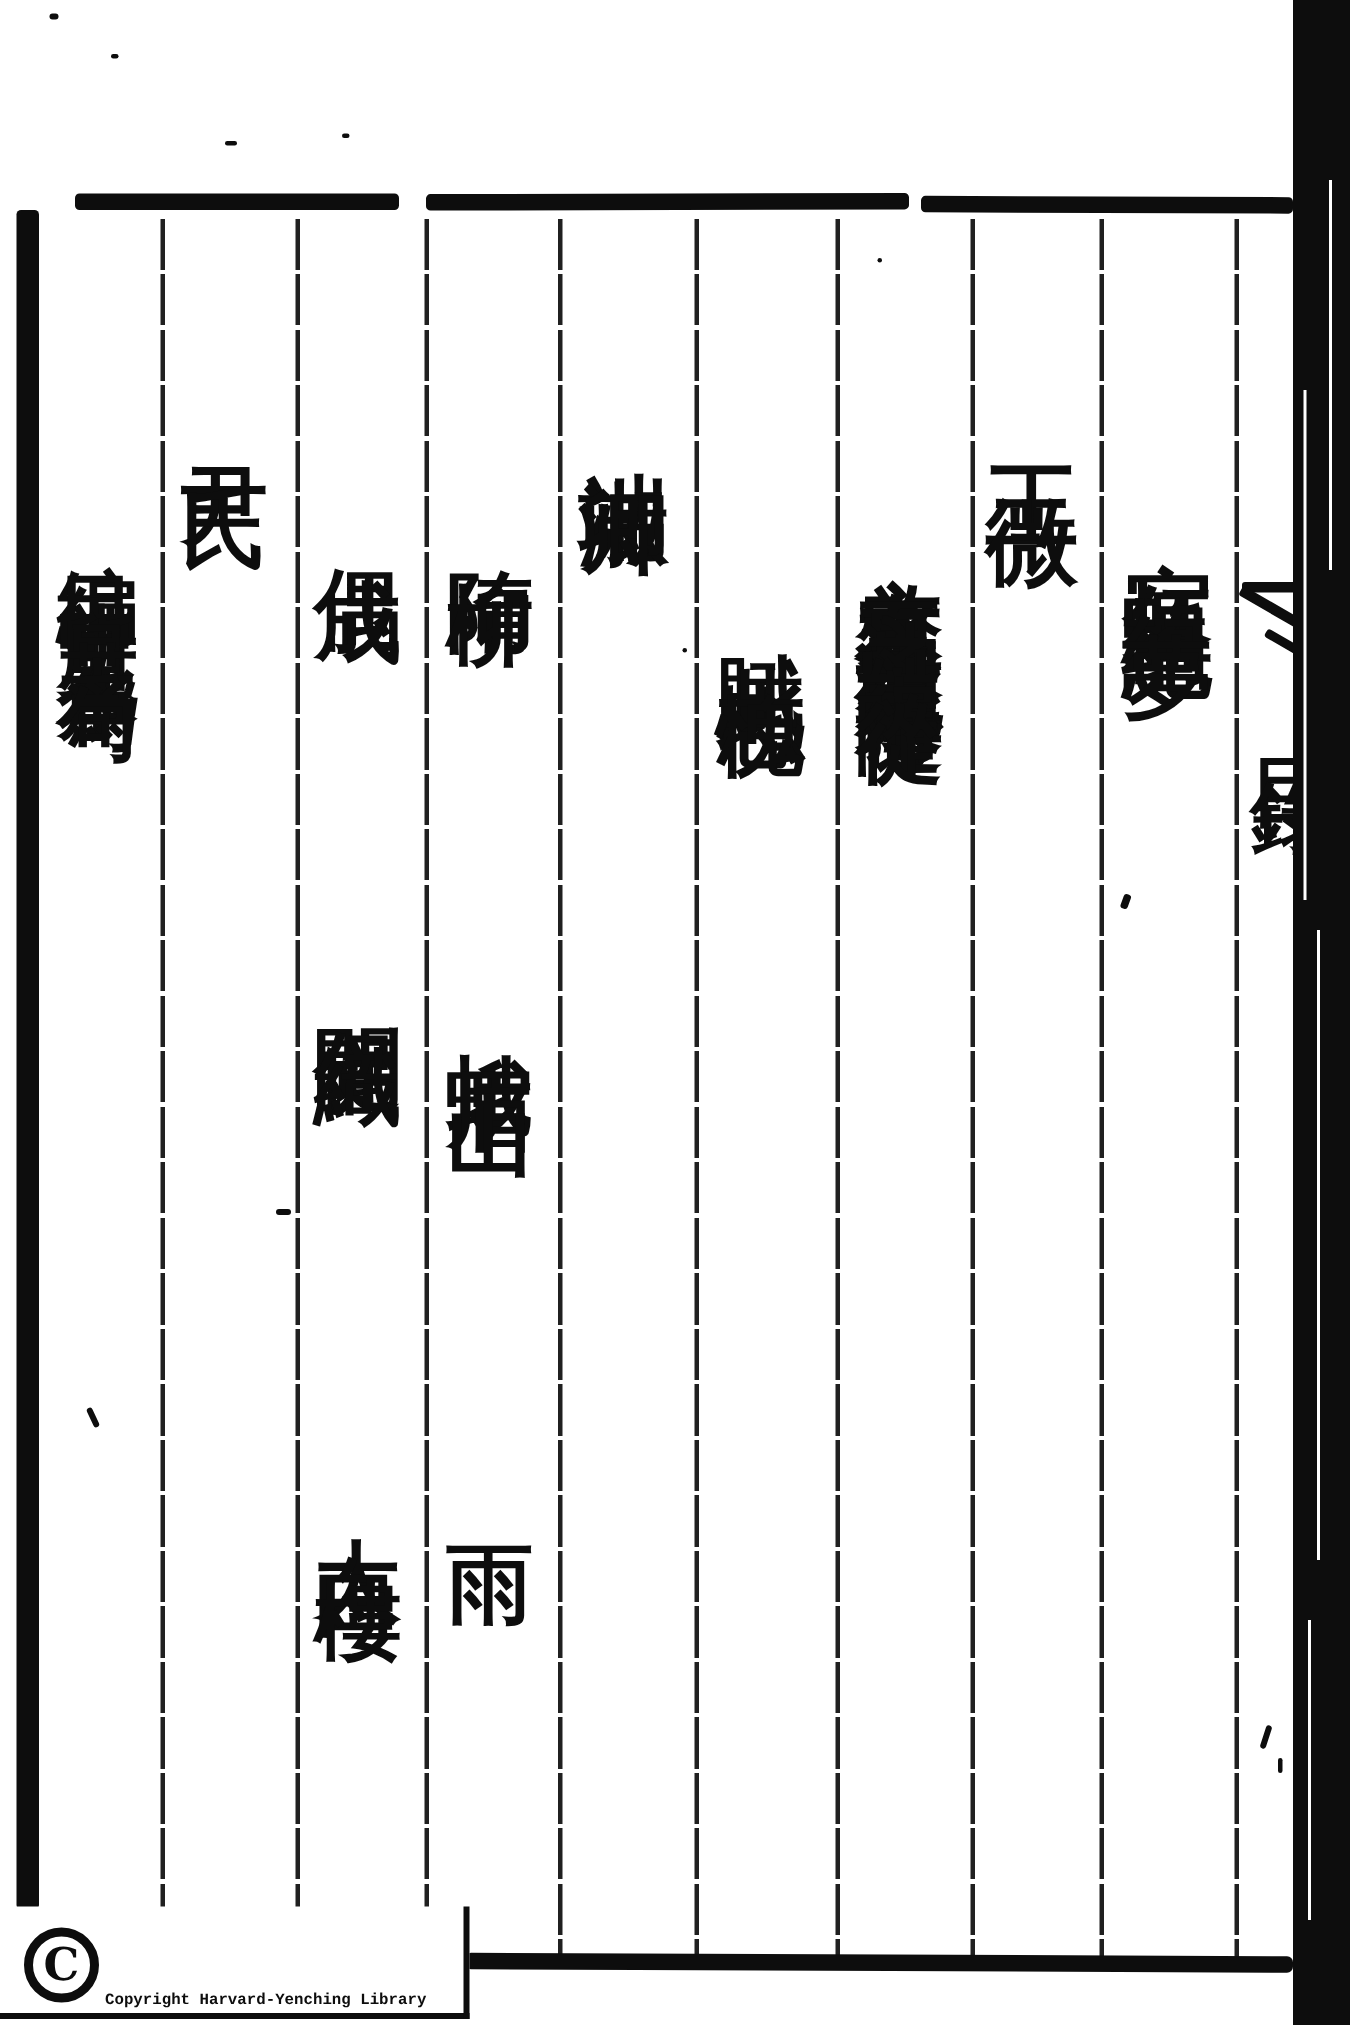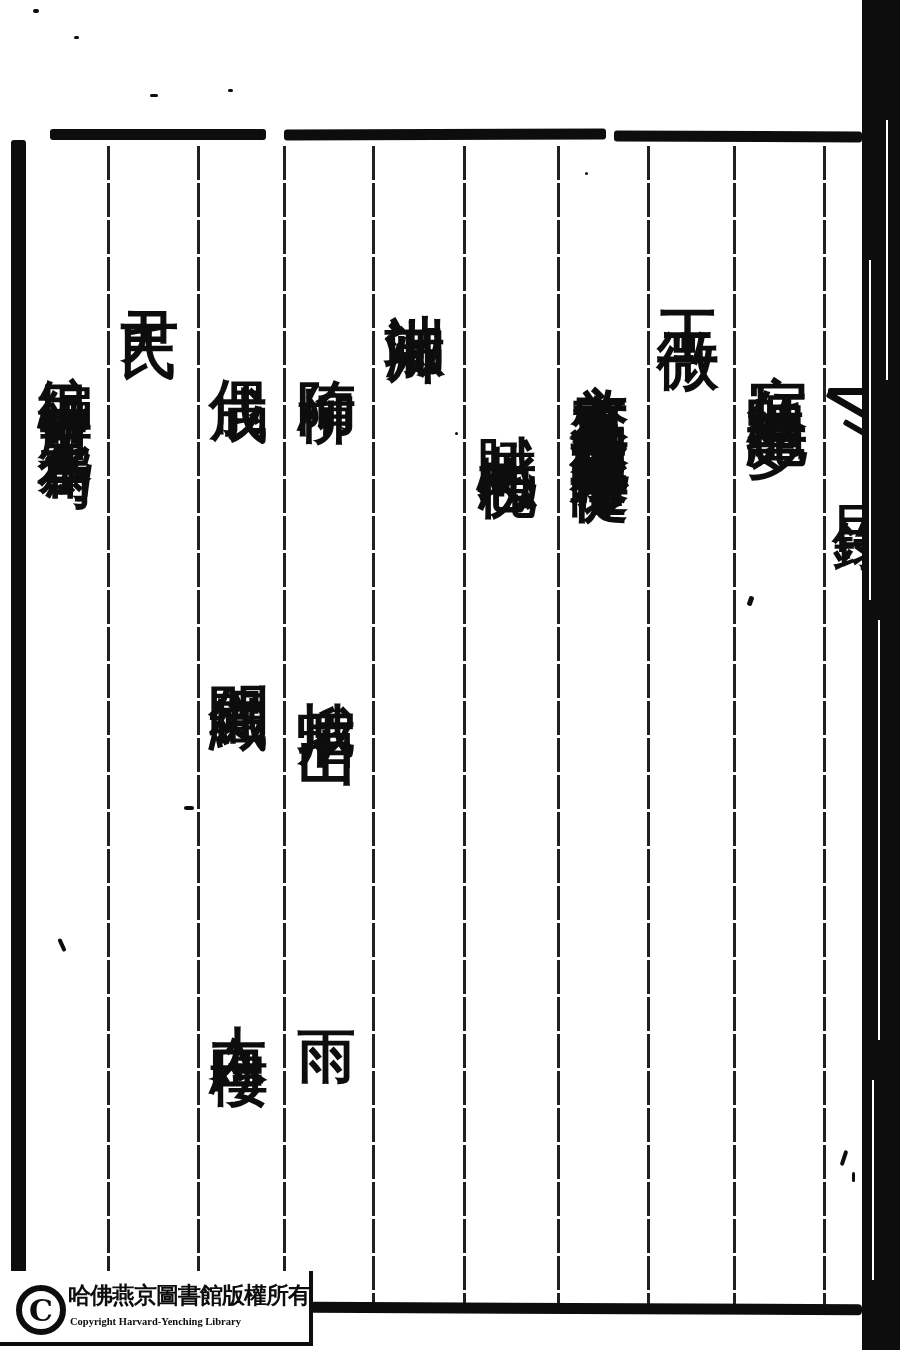--- a/index.html
+++ b/index.html
@@ -45,22 +45,22 @@
     border:6px solid #0d0d0d;border-radius:50%;
     display:flex;align-items:center;justify-content:center;
     font-family:"DejaVu Serif", serif;font-weight:bold;font-size:30px;color:#0d0d0d;
   }
   .stamp-zh{
     position:absolute;left:68px;top:9px;
     font-family:"DejaVu Sans", sans-serif;
     font-size:23px;letter-spacing:-1px;font-weight:bold;color:#0d0d0d;white-space:nowrap;
   }
   .stamp-en{
-    position:absolute;left:70px;top:45px;
-    font-family:Liberation Serif, serif;
+    position:absolute;left:70px;top:57px;
+    font-family:Liberation Mono, monospace;
     font-size:10.5px;font-weight:bold;color:#0d0d0d;white-space:nowrap;
   }
   .speck{position:absolute;background:#0d0d0d;z-index:8;border-radius:2px;}
   .frag{position:absolute;background:#0d0d0d;z-index:3;border-radius:2px;}
 </style>
 </head>
 <body>
 
 <div class="page">
 
@@ -112,21 +112,20 @@
   <div class="band-right"></div>
   <div class="band-streak" style="left:869px;top:260px;width:2px;height:340px;"></div>
   <div class="band-streak" style="left:878px;top:620px;width:2px;height:420px;"></div>
   <div class="band-streak" style="left:886px;top:120px;width:2px;height:260px;"></div>
   <div class="band-streak" style="left:872px;top:1080px;width:2px;height:200px;"></div>
 
   <div class="stamp">
     <div class="cc">
       <span>C</span>
     </div>
-    <div class="stamp-zh">哈佛燕京圖書館版權所有</div>
     <div class="stamp-en">Copyright Harvard-Yenching Library</div>
   </div>
 
   <div class="speck" style="left:33px;top:9px;width:6px;height:4px;"></div>
   <div class="speck" style="left:74px;top:36px;width:5px;height:3px;"></div>
   <div class="speck" style="left:150px;top:94px;width:8px;height:3px;"></div>
   <div class="speck" style="left:228px;top:89px;width:5px;height:3px;"></div>
   <div class="speck" style="left:455px;top:432px;width:3px;height:3px;"></div>
   <div class="speck" style="left:585px;top:172px;width:3px;height:3px;"></div>
   <div class="speck" style="left:184px;top:806px;width:10px;height:4px;"></div>

